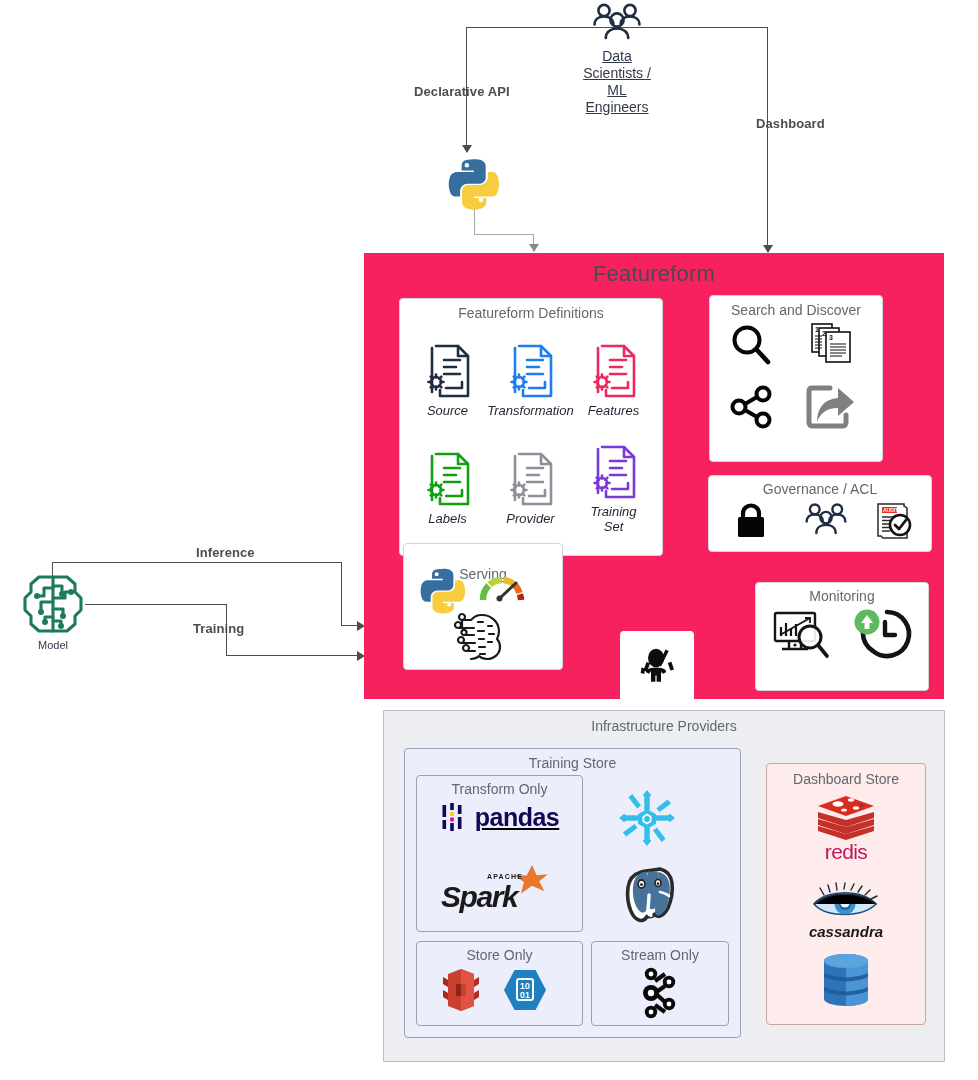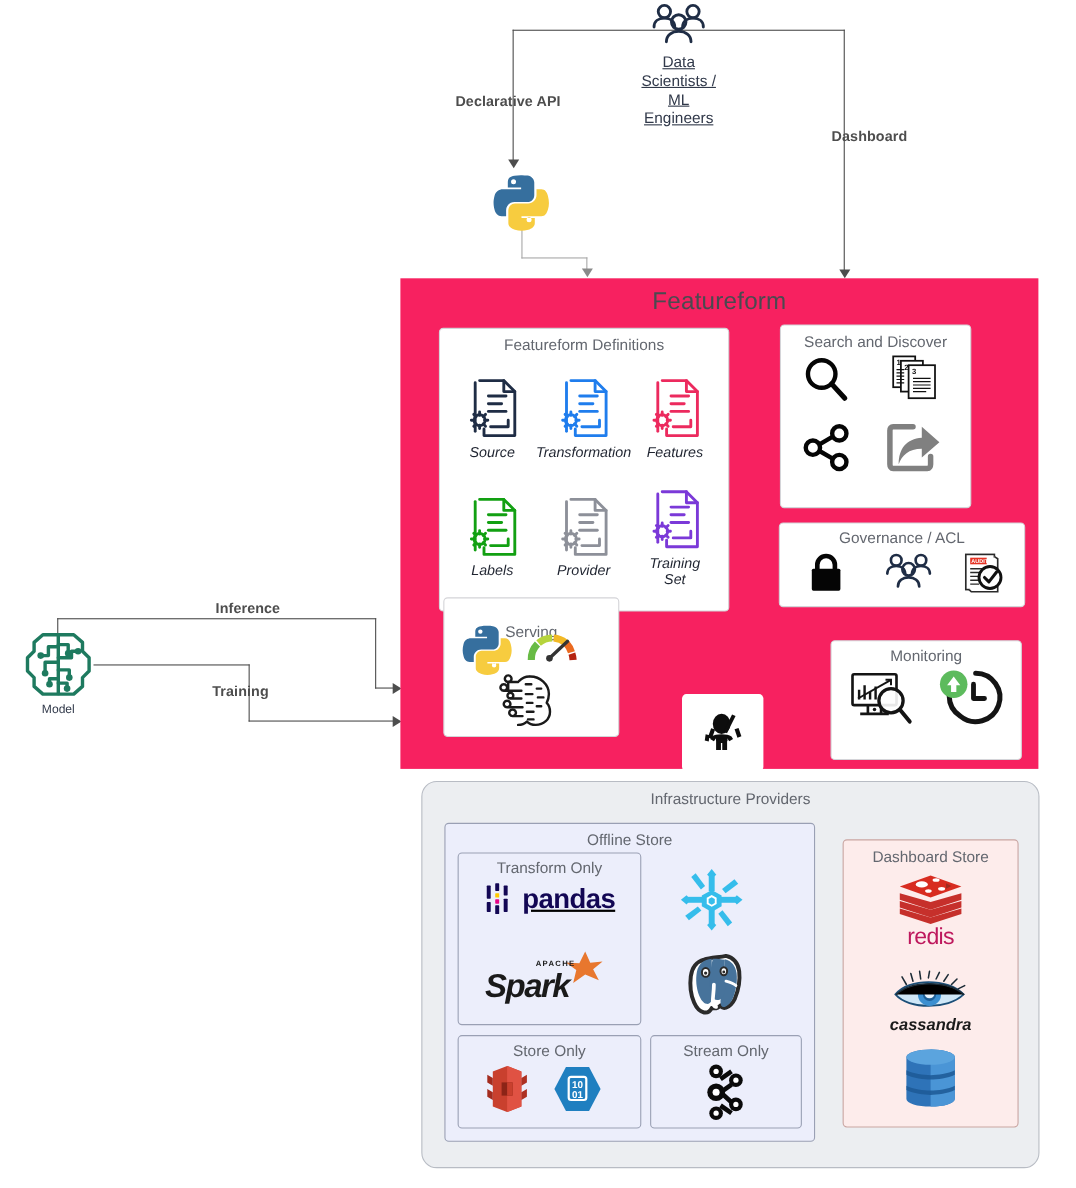--- a/index.html
+++ b/index.html
@@ -21,21 +21,21 @@
     font-size:14px;color:#31394a;text-align:center;line-height:17px;text-decoration:underline;
   }
   .node-label{font-size:13px;color:#1f2430;text-align:center;line-height:15px;}
   .panel-title{font-size:14px;color:#63676f;text-align:center;}
   .ff-title{font-size:22px;color:#4a4a50;text-align:center;letter-spacing:.2px;}
   .small-label{font-size:11px;color:#31394a;text-align:center;}
 
   
   .ff-panel{background:#F72160;}
   .white-card{background:#ffffff;border:1px solid #d4d4d8;border-radius:4px;}
-  .gray-panel{background:#eceef1;border:1px solid #b8bcc4;border-radius:14px;}
+  .gray-panel{background:#eceef1;border:1px solid #b8bcc4;border-radius:1px;}
   .lav-panel{background:#eceefb;border:1px solid #9aa0b4;border-radius:4px;}
   .lav-sub{background:#eceefb;border:1px solid #9aa0b4;border-radius:4px;}
   .pink-panel{background:#fdeceb;border:1px solid #c9a5a2;border-radius:4px;}
 
   
   .ln{position:absolute;background:#4d4d4d;}
   .ln-h{height:1.4px;}
   .ln-v{width:1.4px;}
   .ln-l{background:#a8a8a8;}
   .arw{position:absolute;width:0;height:0;}
@@ -451,21 +451,21 @@
         </svg>
       </span>
     </div>
   </div>
 </div>
 
 <div class="abs gray-panel" style="left:383px;top:710px;width:560px;height:350px;">
   <div class="panel-title" style="margin-top:7px;">Infrastructure Providers</div>
 
   <div class="abs lav-panel" style="left:20px;top:37px;width:335px;height:288px;">
-    <div class="panel-title" style="margin-top:6px;">Offline Store</div>
+    <div class="panel-title" style="margin-top:6px;">Training Store</div>
 
     <div class="abs lav-sub" style="left:11px;top:26px;width:165px;height:155px;">
       <div class="panel-title" style="margin-top:5px;">Transform Only</div>
       <div class="abs ctr" style="left:12px;top:26px;width:142px;">
         <span>
           <svg width="26" height="30" viewBox="0 0 26 30">
             <g fill="#130754">
               <rect x="1.5" y="3" width="3.6" height="12" rx=".6"></rect>
               <rect x="1.5" y="18" width="3.6" height="9" rx=".6"></rect>
               <rect x="9.2" y="1" width="3.6" height="7" rx=".6"></rect>

